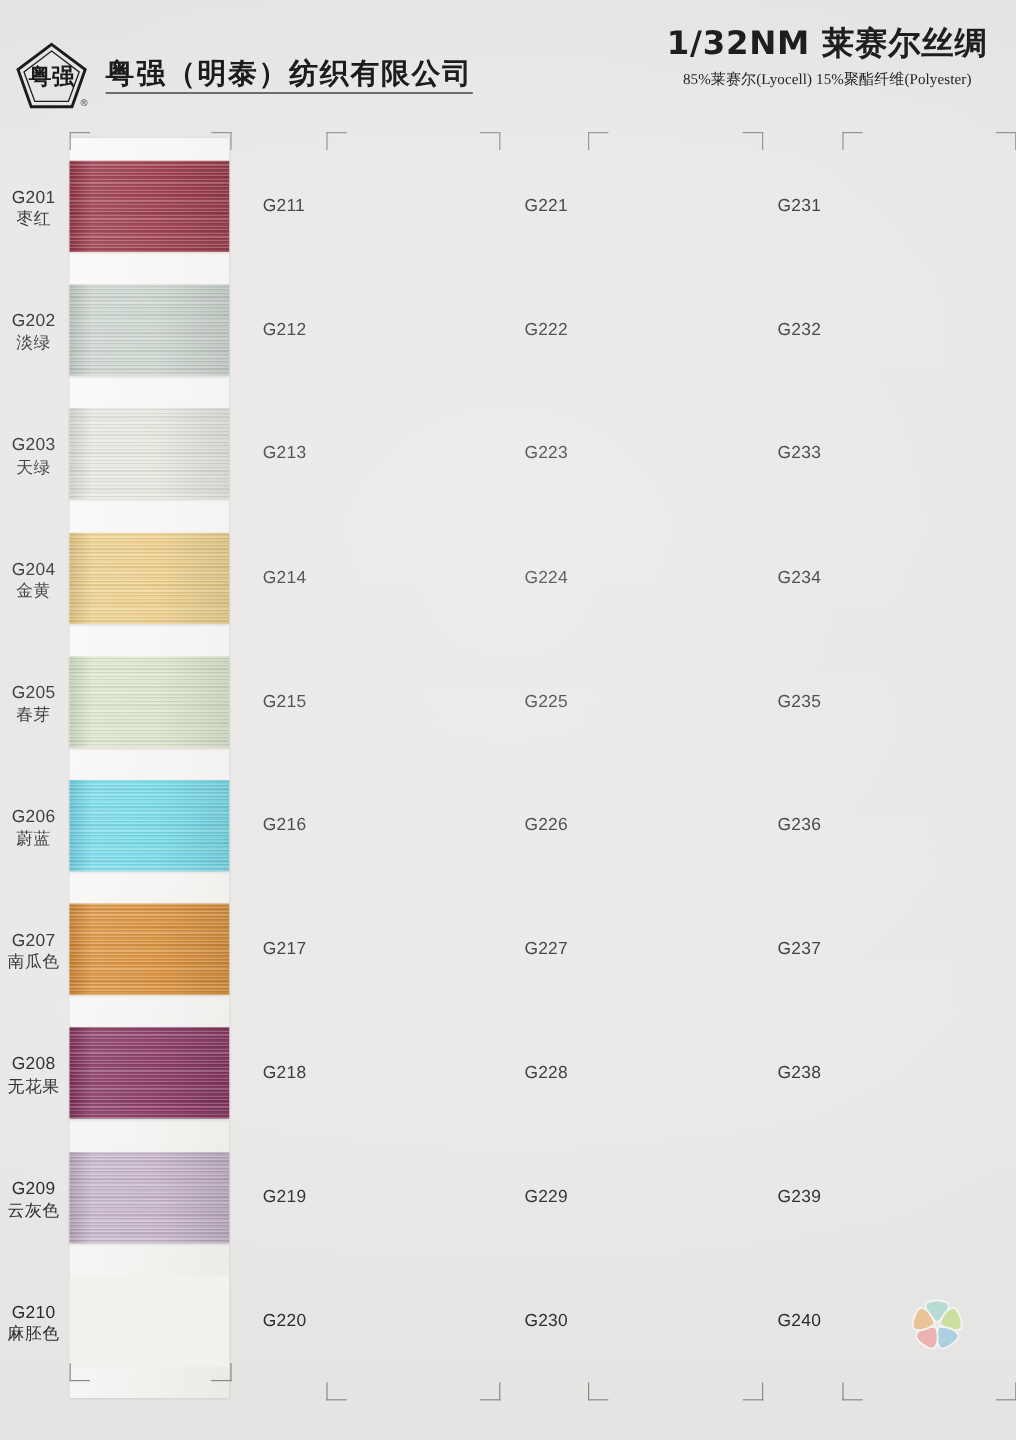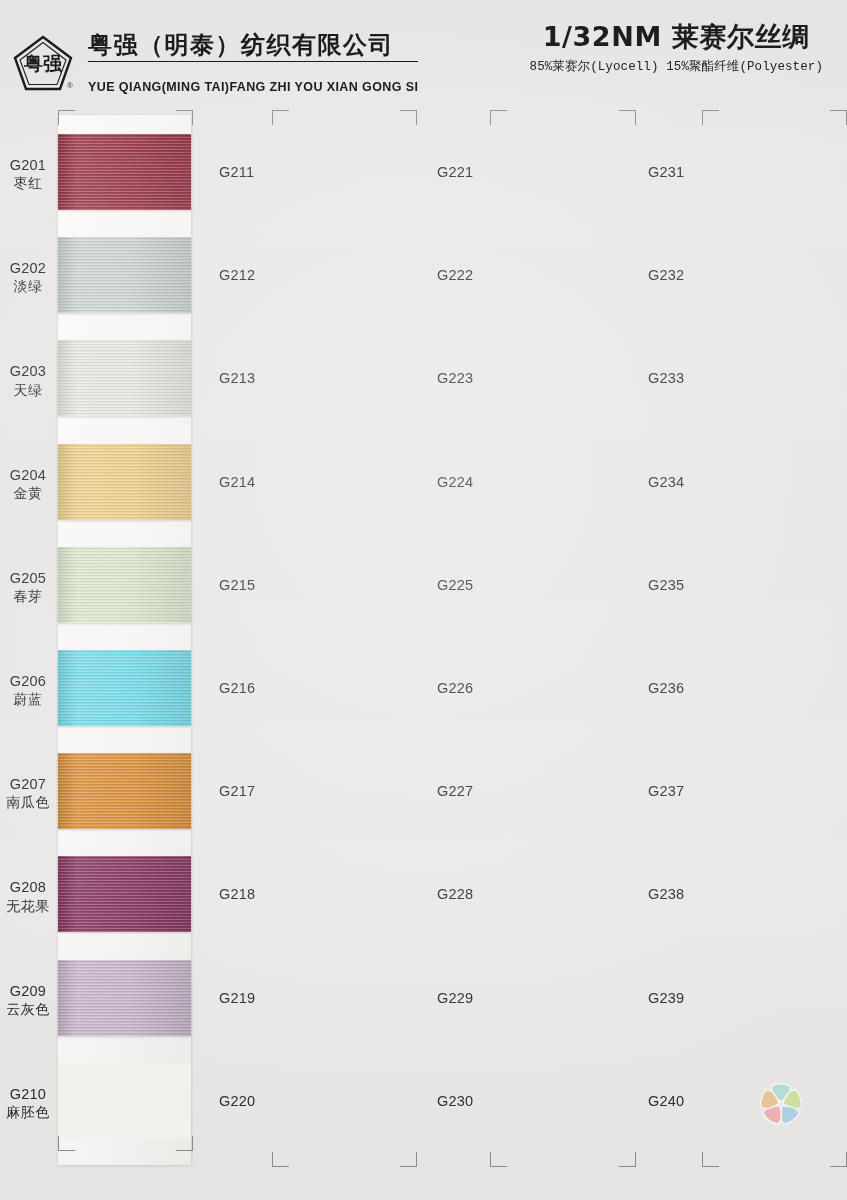--- a/index.html
+++ b/index.html
@@ -80,21 +80,21 @@
     letter-spacing: .6px;
     color: #1e1e1e;
     font-family: "DejaVu Sans", "Liberation Sans", sans-serif;
     line-height: 1.2;
   }
   .product-sub {
     margin-top: 5px;
     font-size: 12.5px;
     color: #232323;
     letter-spacing: .1px;
-    font-family: Liberation Mono, monospace;
+    font-family: Liberation Serif, serif;
   }
 
   
   .board {
     position: absolute;
     left: 0; top: 96px;
     width: 847px; height: 1104px;
   }
 
   
@@ -204,21 +204,20 @@
       <div class="brand-mark">
         <svg width="62" height="58" viewBox="0 0 62 58" aria-hidden="true">
           <polygon points="31,3 59,24 48,55 14,55 3,24" fill="none" stroke="#1c1c1c" stroke-width="2.4"></polygon>
           <polygon points="31,8.5 54,26 45,50.5 17,50.5 8,26" fill="none" stroke="#1c1c1c" stroke-width="1.1"></polygon>
           <text x="31" y="36" text-anchor="middle" font-family="DejaVu Sans, sans-serif" font-size="19" font-weight="700" fill="#1c1c1c">粤强</text>
         </svg>
         <span class="brand-reg">®</span>
       </div>
       <div class="brand-text">
         <div class="brand-cn">粤强（明泰）纺织有限公司</div>
-        <div class="brand-py">YUE  QIANG(MING  TAI)FANG ZHI YOU XIAN GONG SI</div>
       </div>
     </div>
 
     <div class="product">
       <div class="product-title">1/32NM 莱赛尔丝绸</div>
       <div class="product-sub">85%莱赛尔(Lyocell) 15%聚酯纤维(Polyester)</div>
     </div>
   </div>
 
   <div class="board">

